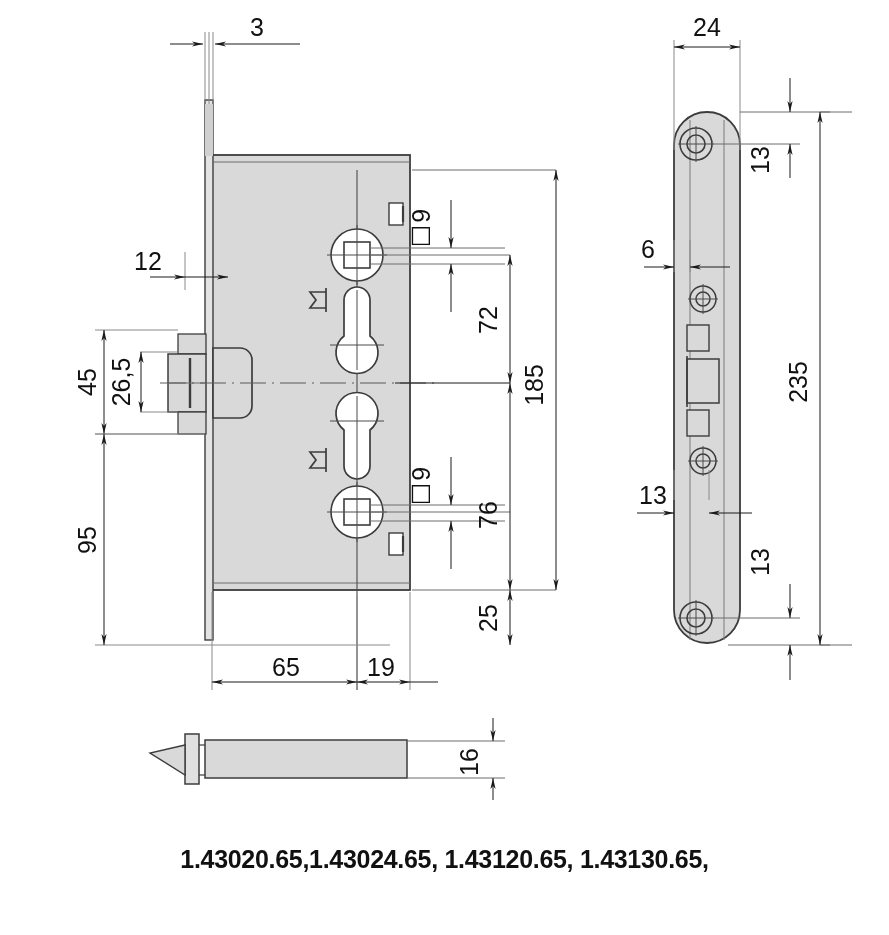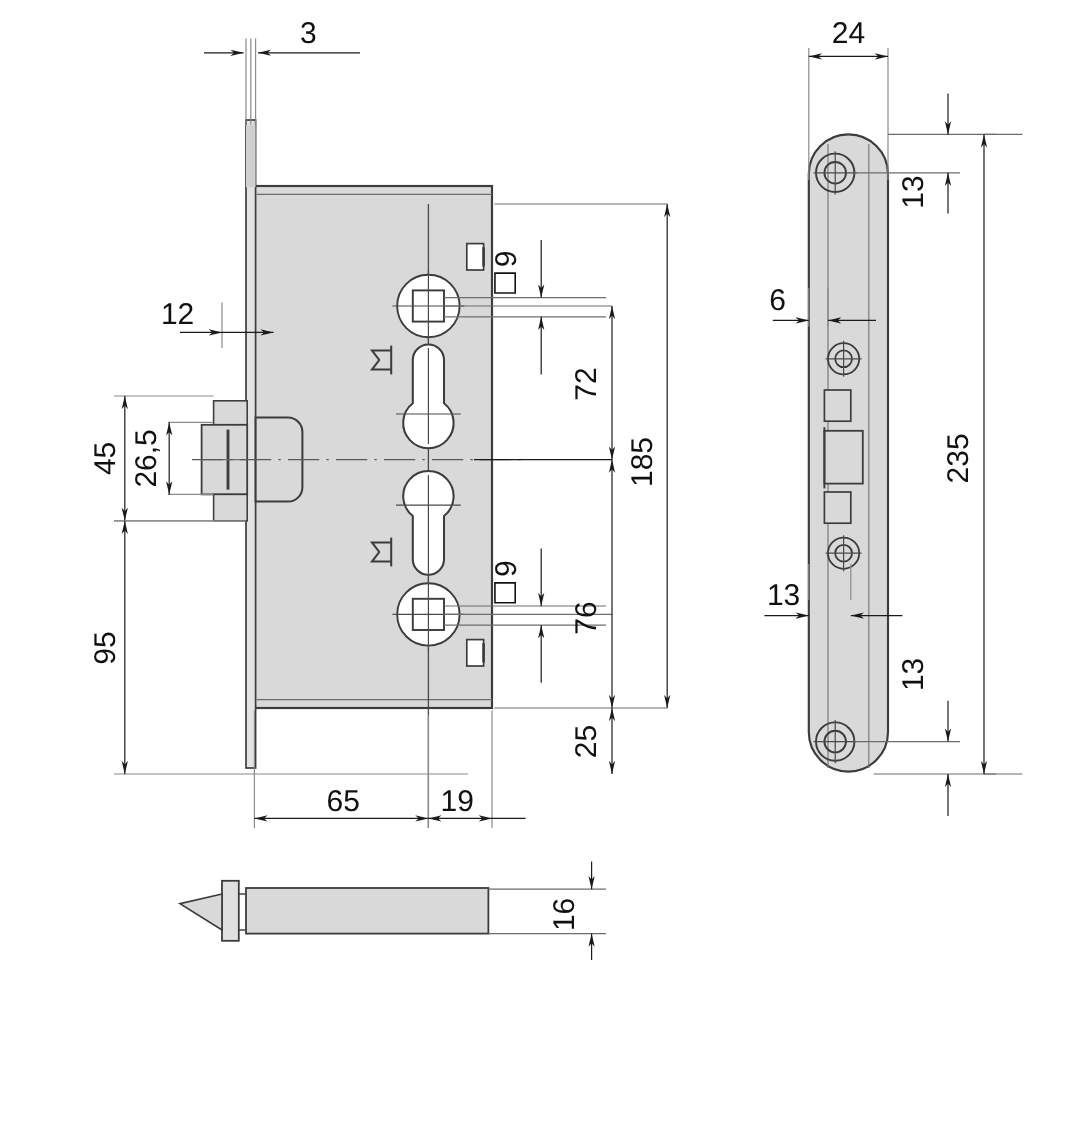--- a/index.html
+++ b/index.html
@@ -330,13 +330,14 @@
         <line x1="407" y1="741" x2="505" y2="741" stroke="#6d6d6d" stroke-width="1"></line>
         <line x1="407" y1="778" x2="505" y2="778" stroke="#6d6d6d" stroke-width="1"></line>
         <line x1="493" y1="718" x2="493" y2="741" stroke="#1a1a1a" stroke-width="1" marker-end="url(#arrL)"></line>
         <line x1="493" y1="800" x2="493" y2="778" stroke="#1a1a1a" stroke-width="1" marker-end="url(#arrL)"></line>
         <text x="478" y="762" font-size="25" fill="#111111" text-anchor="middle" font-family="Liberation Sans, sans-serif" transform="rotate(-90 478 762)">16</text>
       </g>
     </g>
 
   </svg>
 
+  <div class="caption">1.43020.65,1.43024.65, 1.43120.65, 1.43130.65,</div>
 </div>
 
 </body></html>

